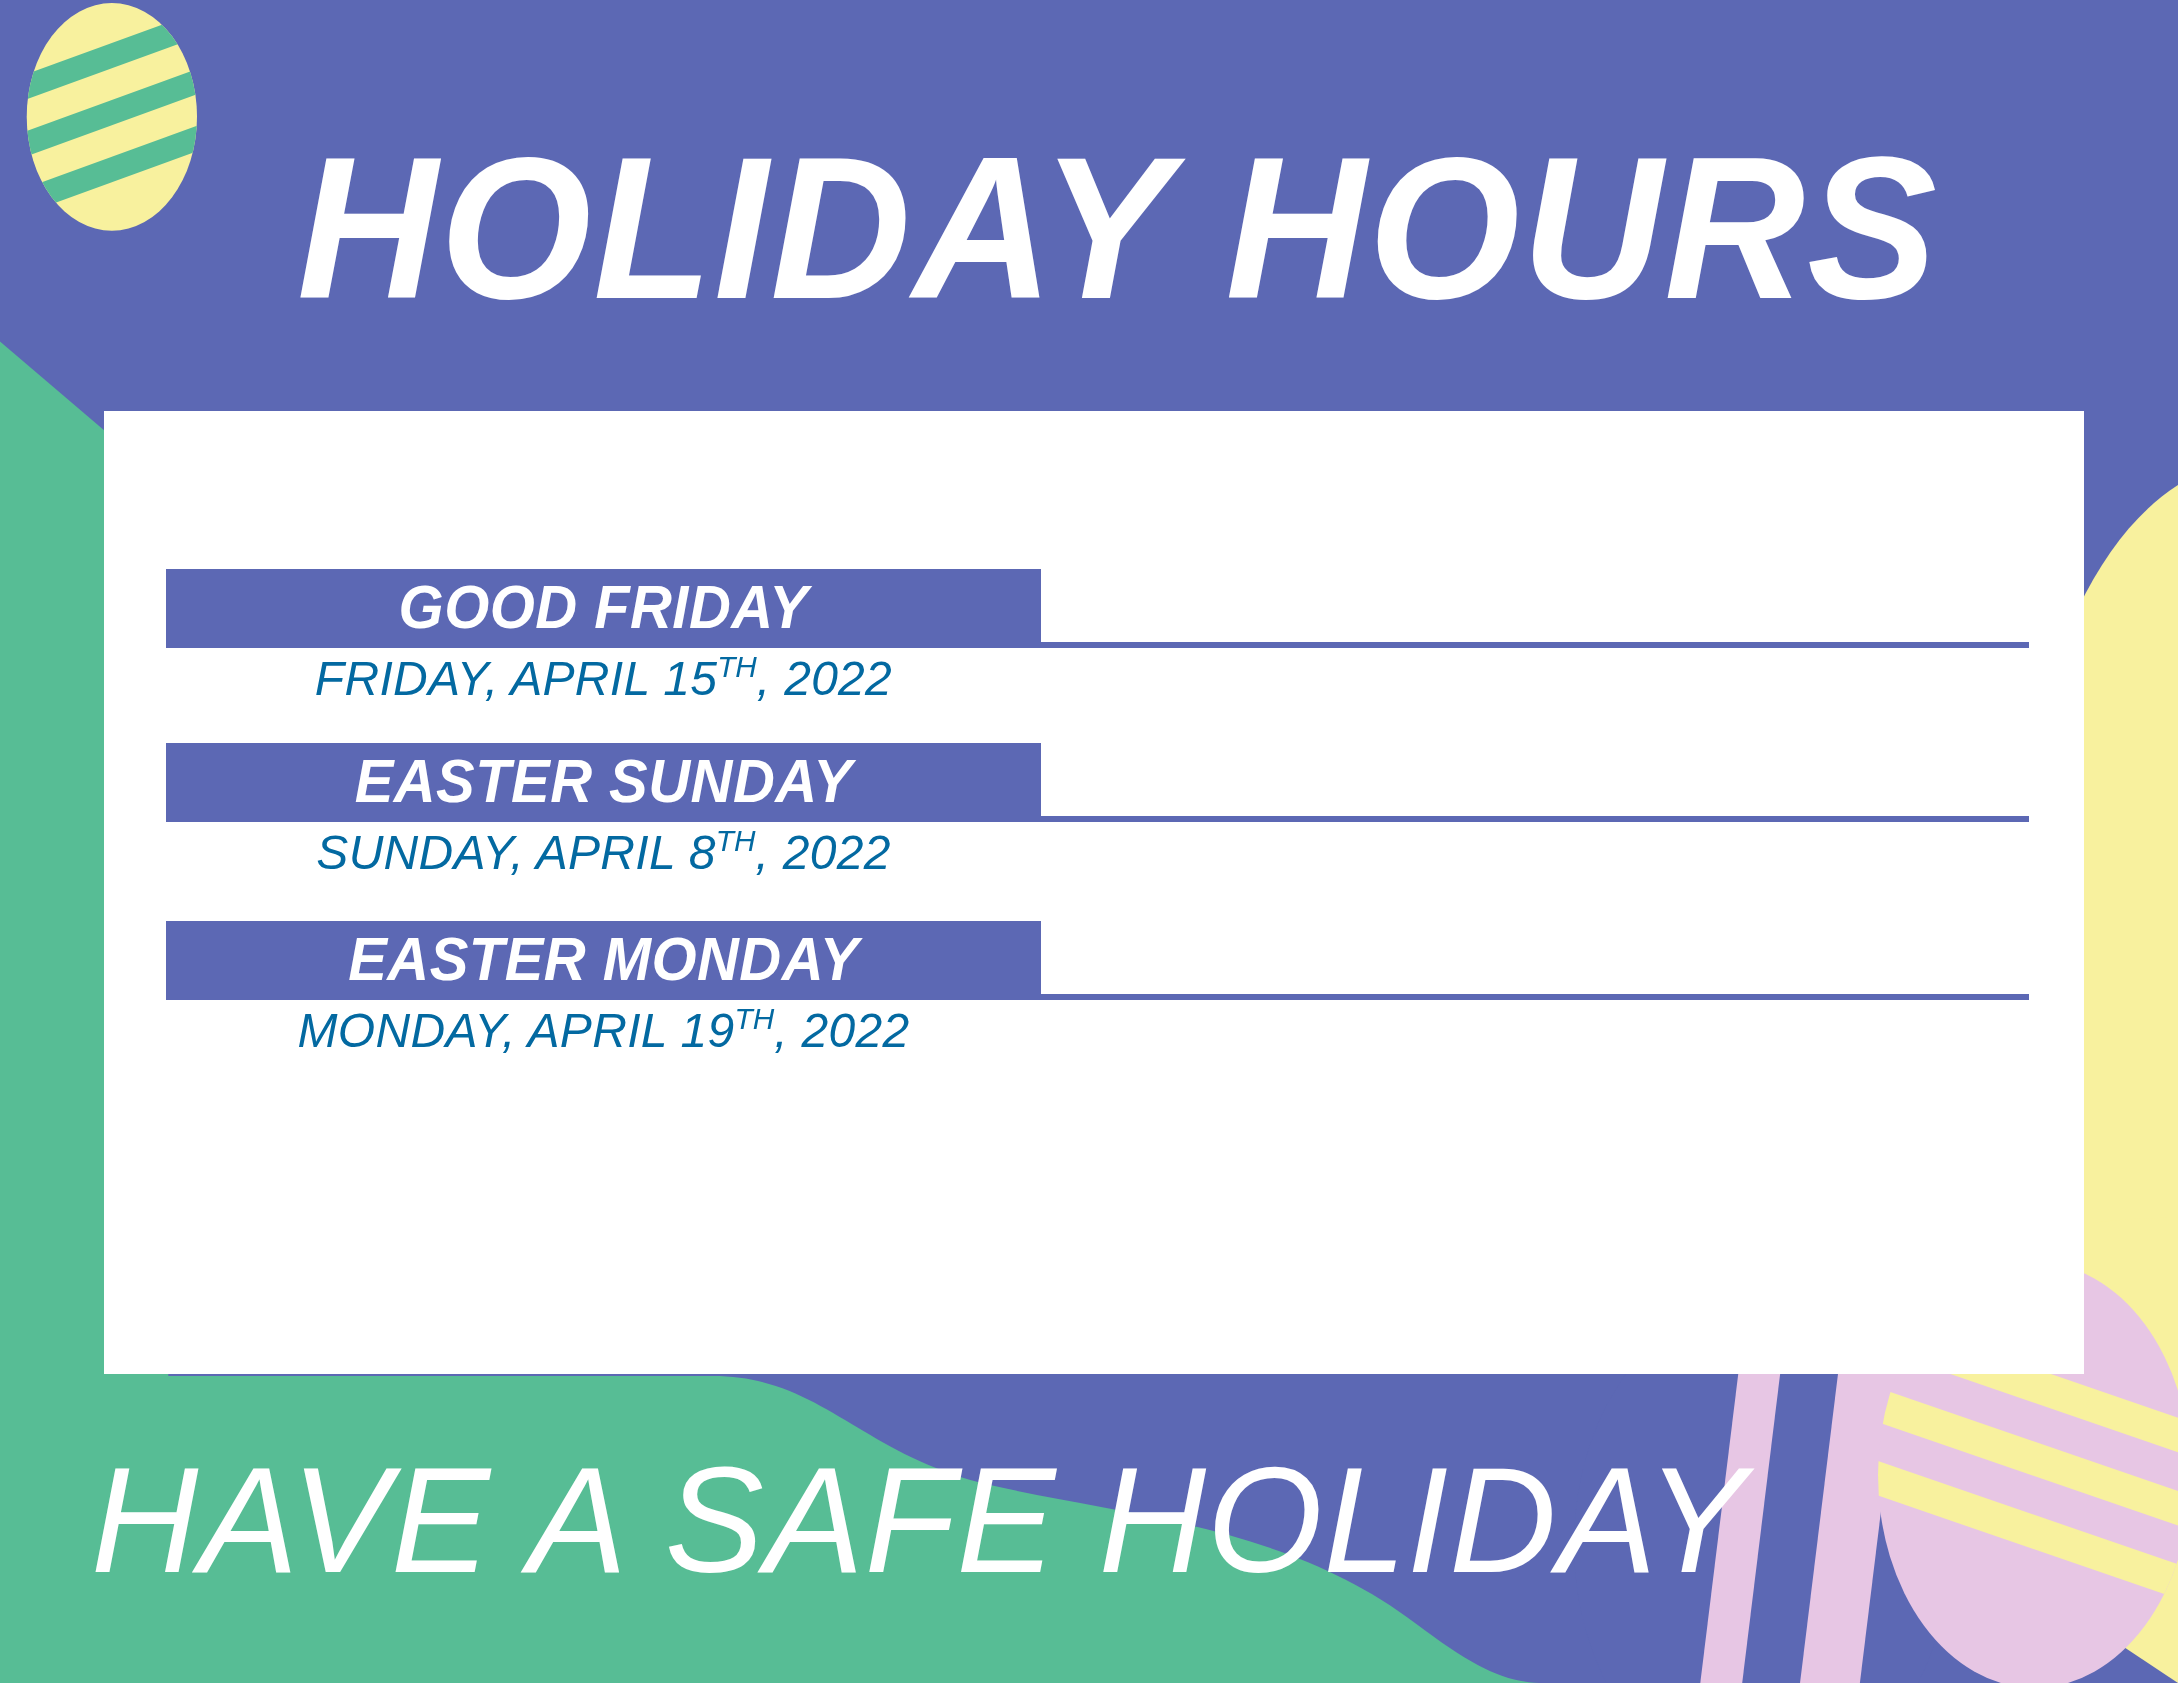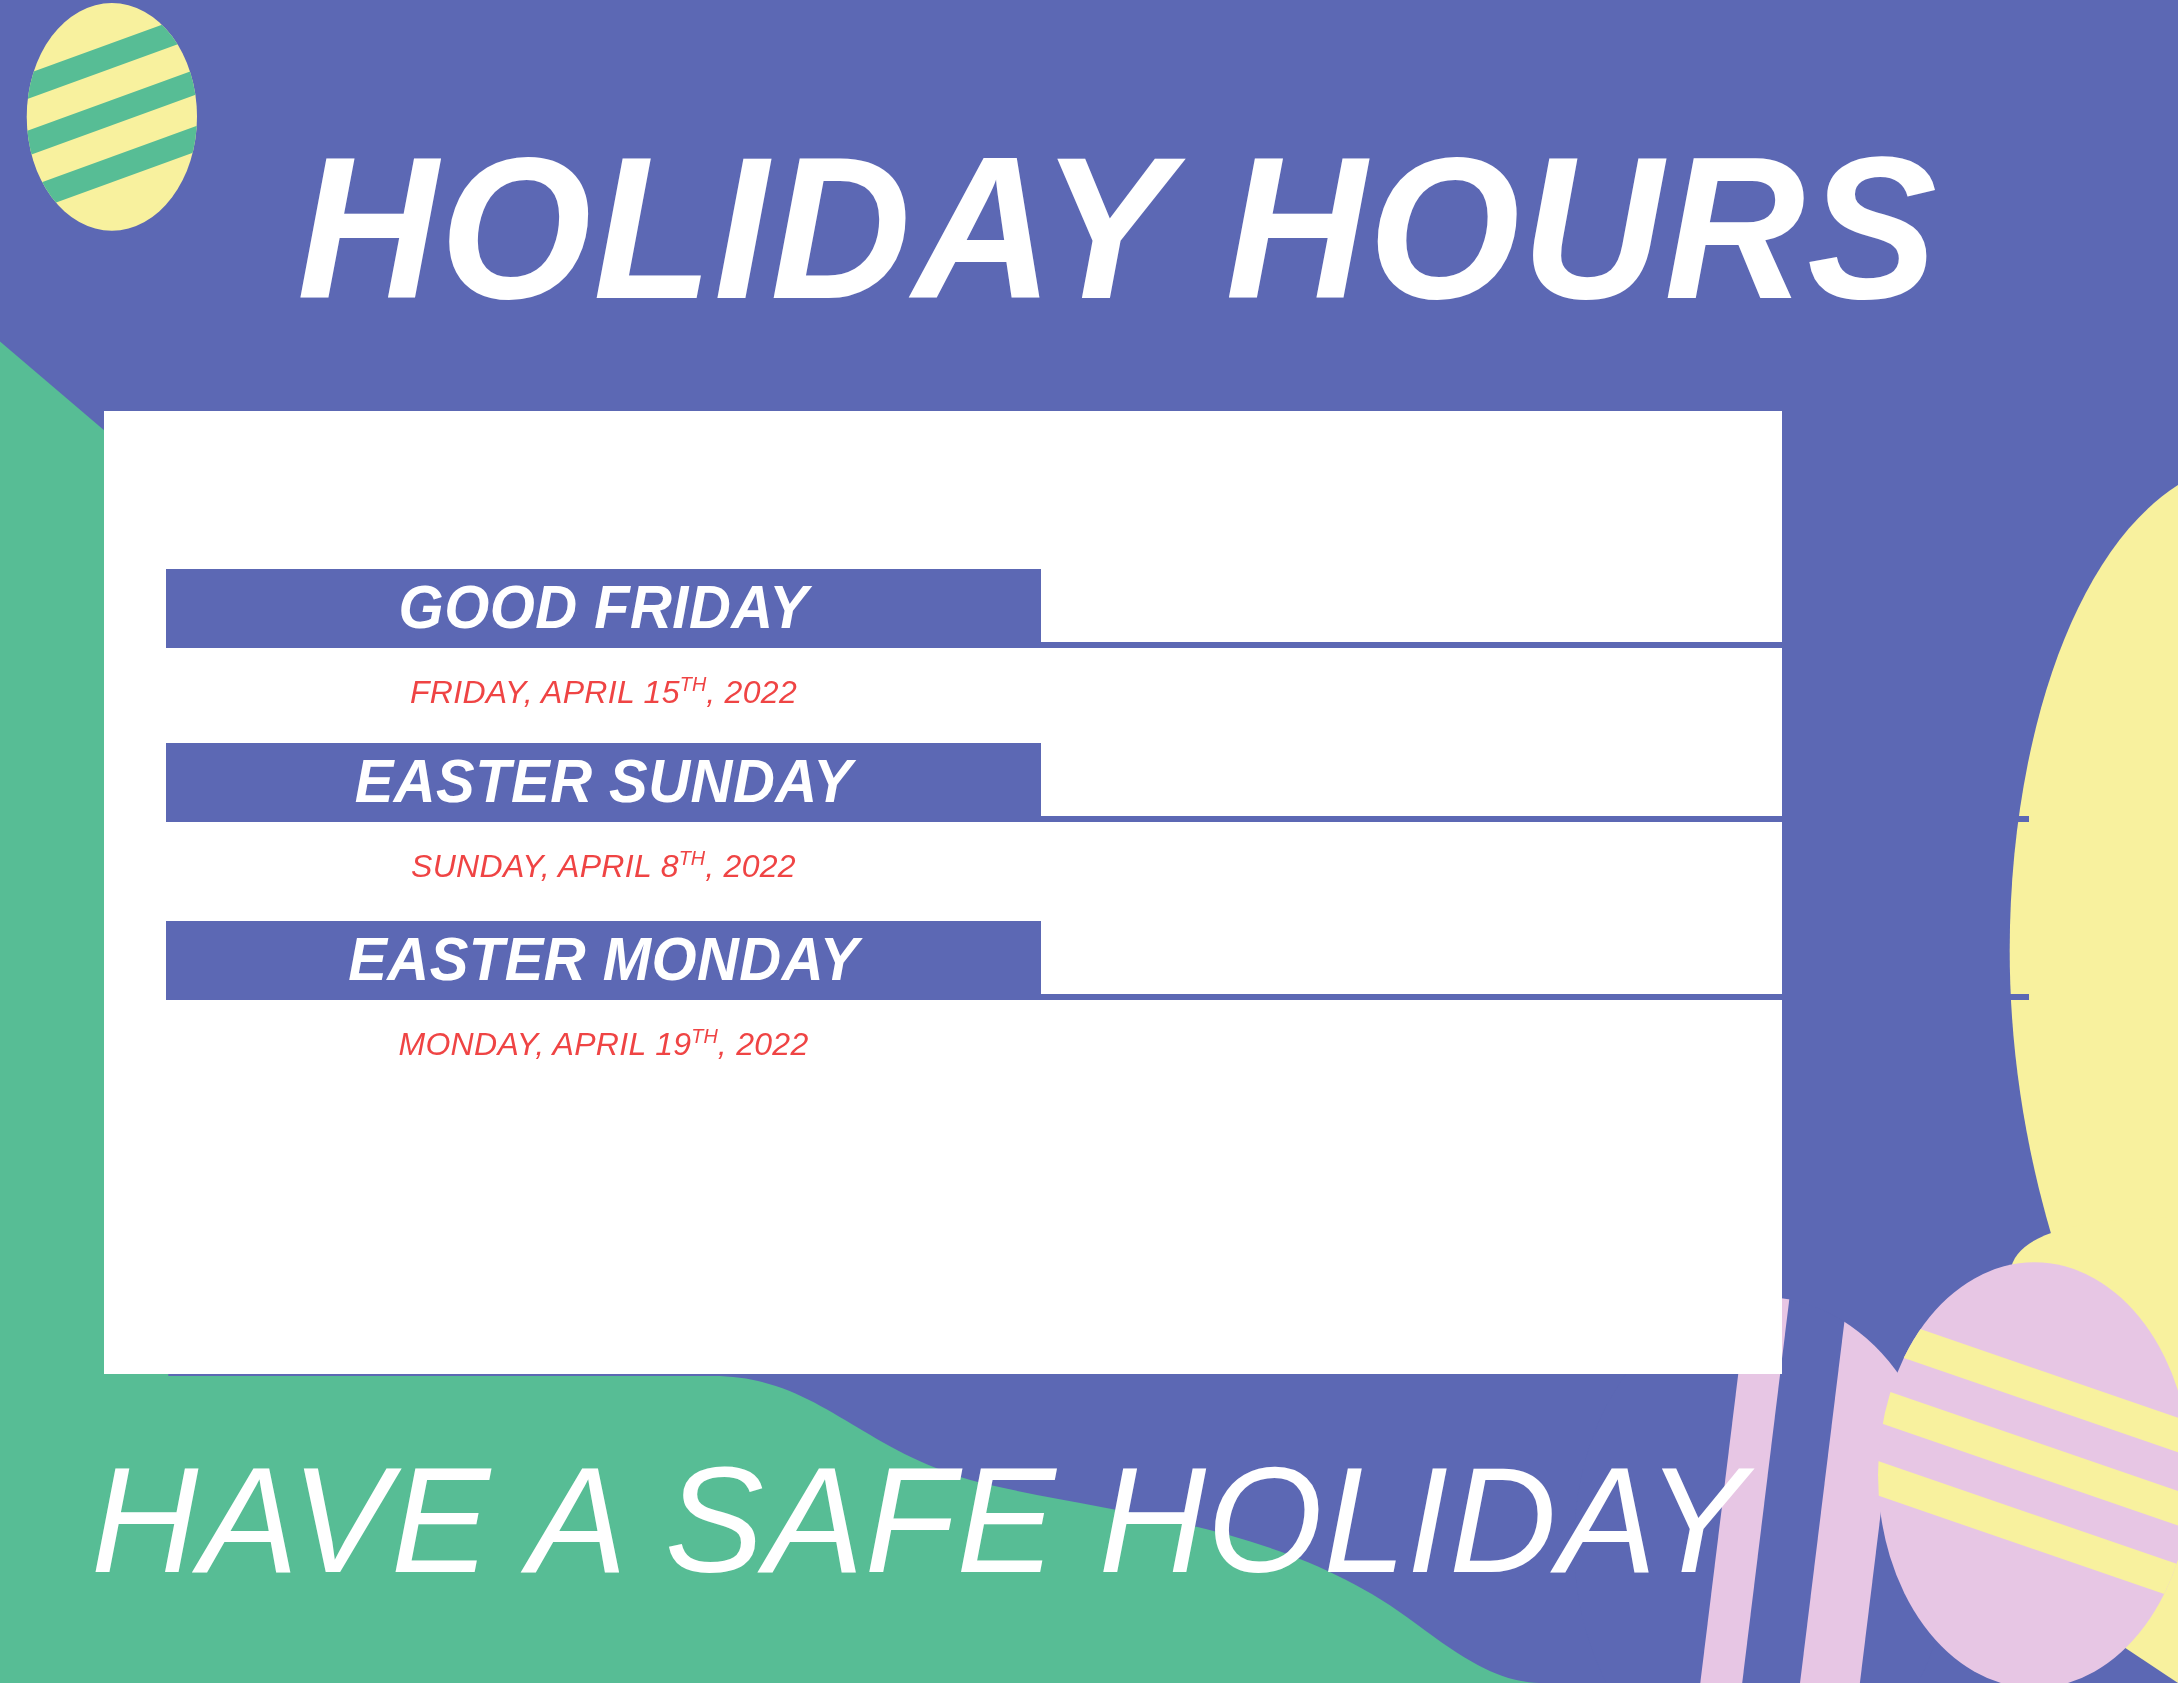--- a/index.html
+++ b/index.html
@@ -23,21 +23,21 @@
     inset: 0;
     width: 2178px;
     height: 1683px;
   }
 
   
   .card {
     position: absolute;
     left: 104px;
     top: 411px;
-    width: 1678px;
+    width: 1980px;
     height: 963px;
     background: #ffffff;
   }
 
   
   .headline {
     position: absolute;
     left: 297px;
     top: 129px;
     width: 1683px;
@@ -86,25 +86,25 @@
     font-size: 61px;
     font-weight: 700;
     letter-spacing: 0.5px;
     white-space: nowrap;
     transform: scaleX(0.95);
     transform-origin: center center;
   }
   .row-date {
     position: absolute;
     left: 62px;
-    top: 104px;
+    top: 81px;
     width: 875px;
     text-align: center;
-    color: #ef4444;
-    font-size: 32px;
+    color: #0369a1;
+    font-size: 48px;
     font-weight: 400;
     letter-spacing: 0.3px;
     white-space: nowrap;
   }
   .row-date sup {
     font-size: 0.62em;
     vertical-align: 0.62em;
     letter-spacing: 0;
   }
 

